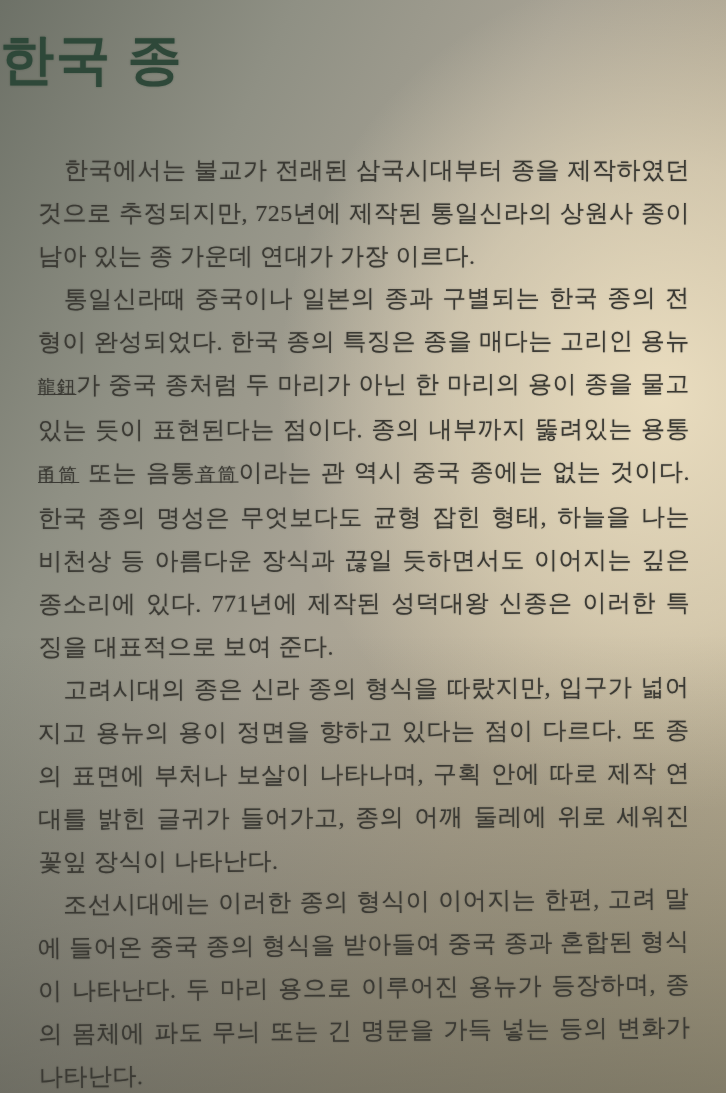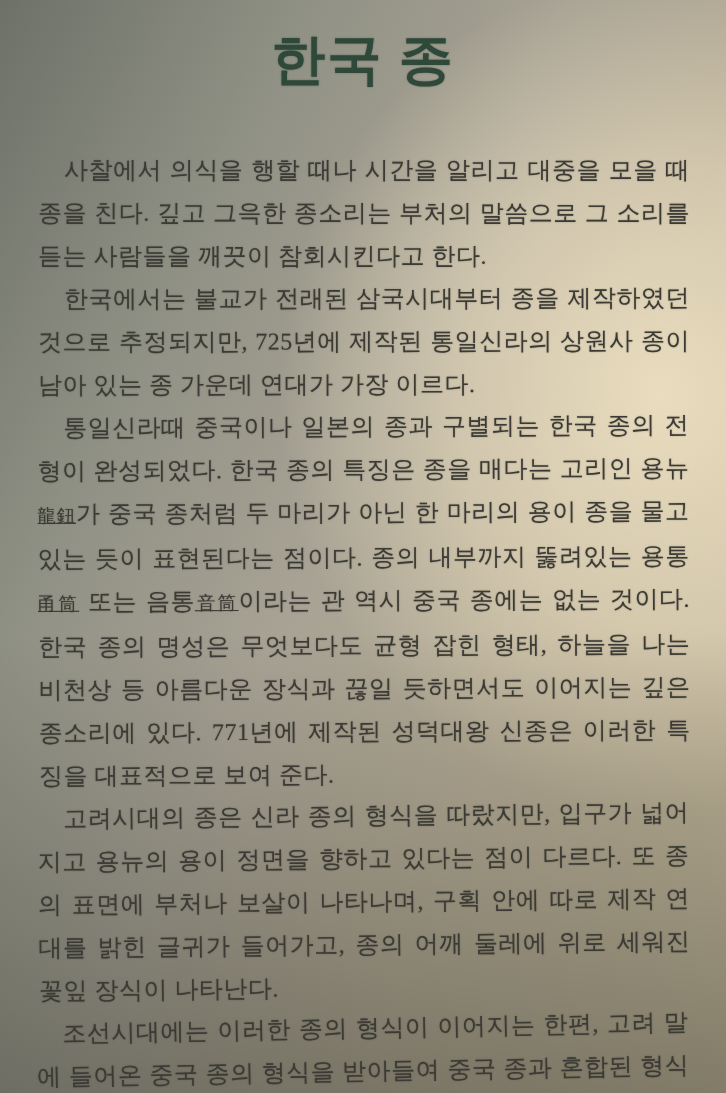--- a/index.html
+++ b/index.html
@@ -23,21 +23,21 @@
   }
 
   
   .photo * {
     -webkit-font-smoothing: antialiased;
   }
 
   .panel-title {
     margin: 0;
     padding-top: 24px;
-    text-align: center;
+    text-align: left;
     font-size: 54px;
     font-weight: 700;
     letter-spacing: 2px;
     color: var(--title-color, #2e4839);
     text-shadow: 0 0 2px rgba(30, 55, 40, 0.45);
   }
 
   .panel-body {
     margin-top: 52px;
     padding: 0 36px 0 38px;
@@ -68,19 +68,18 @@
     text-decoration: underline;
   }
 </style>
 </head>
 <body>
 
 <div class="photo">
   <h1 class="panel-title">한국 종</h1>
 
   <div class="panel-body">
-      <p>사찰에서 의식을 행할 때나 시간을 알리고 대중을 모을 때 종을 친다. 깊고 그윽한 종소리는 부처의 말씀으로 그 소리를 듣는 사람들을 깨끗이 참회시킨다고 한다.</p>
       <p>한국에서는 불교가 전래된 삼국시대부터 종을 제작하였던 것으로 추정되지만, 725년에 제작된 통일신라의 상원사 종이 남아 있는 종 가운데 연대가 가장 이르다.</p>
       <p>통일신라때 중국이나 일본의 종과 구별되는 한국 종의 전형이 완성되었다. 한국 종의 특징은 종을 매다는 고리인 용뉴<span class="hanja">龍鈕</span>가 중국 종처럼 두 마리가 아닌 한 마리의 용이 종을 물고 있는 듯이 표현된다는 점이다. 종의 내부까지 뚫려있는 용통<span class="hanja">甬筒</span> 또는 음통<span class="hanja">音筒</span>이라는 관 역시 중국 종에는 없는 것이다. 한국 종의 명성은 무엇보다도 균형 잡힌 형태, 하늘을 나는 비천상 등 아름다운 장식과 끊일 듯하면서도 이어지는 깊은 종소리에 있다. 771년에 제작된 성덕대왕 신종은 이러한 특징을 대표적으로 보여 준다.</p>
       <p>고려시대의 종은 신라 종의 형식을 따랐지만, 입구가 넓어지고 용뉴의 용이 정면을 향하고 있다는 점이 다르다. 또 종의 표면에 부처나 보살이 나타나며, 구획 안에 따로 제작 연대를 밝힌 글귀가 들어가고, 종의 어깨 둘레에 위로 세워진 꽃잎 장식이 나타난다.</p>
       <p>조선시대에는 이러한 종의 형식이 이어지는 한편, 고려 말에 들어온 중국 종의 형식을 받아들여 중국 종과 혼합된 형식이 나타난다. 두 마리 용으로 이루어진 용뉴가 등장하며, 종의 몸체에 파도 무늬 또는 긴 명문을 가득 넣는 등의 변화가 나타난다.</p>
     </div>
 </div>
 
 </body></html>

